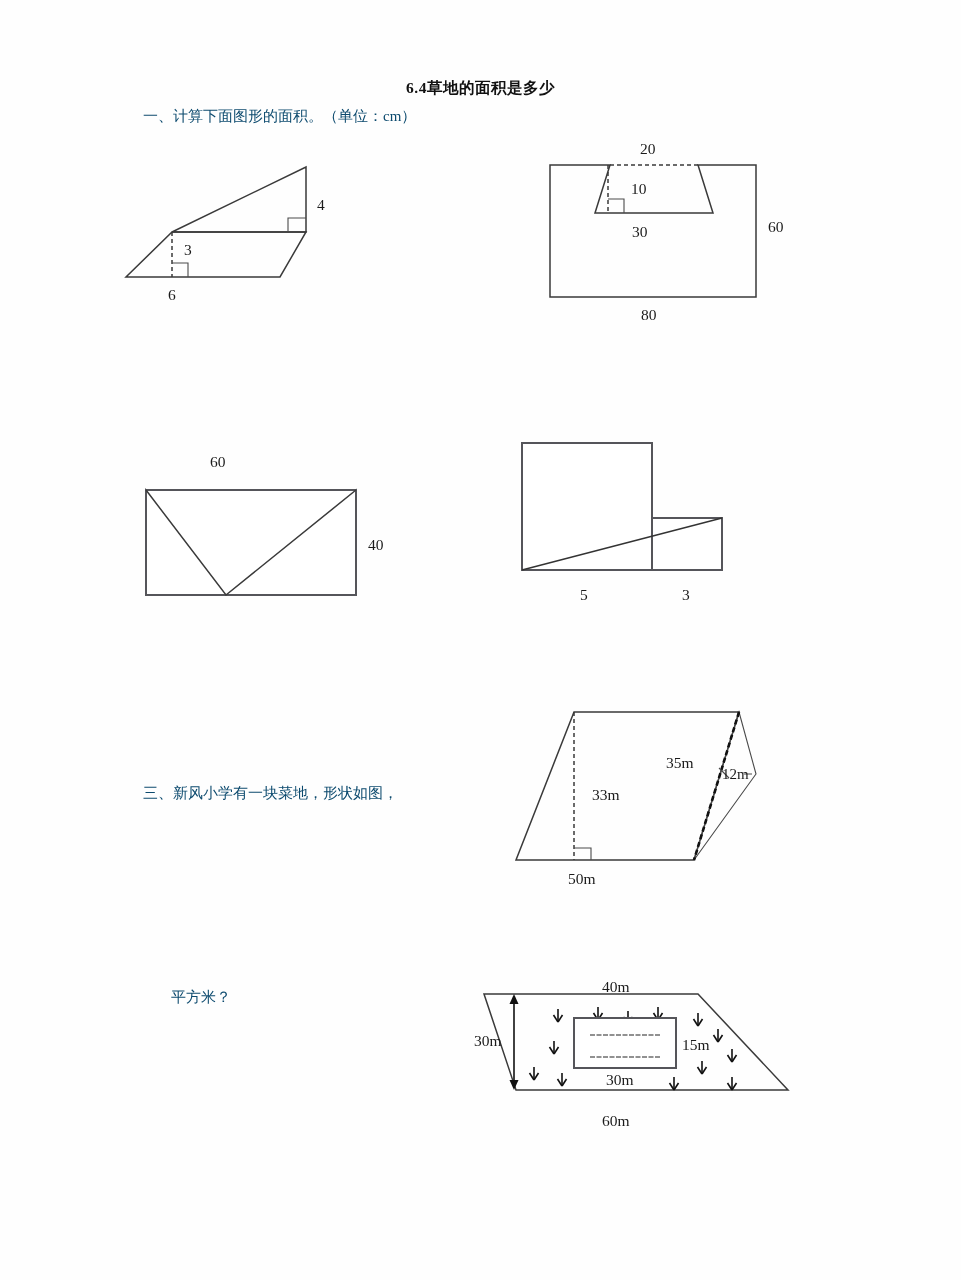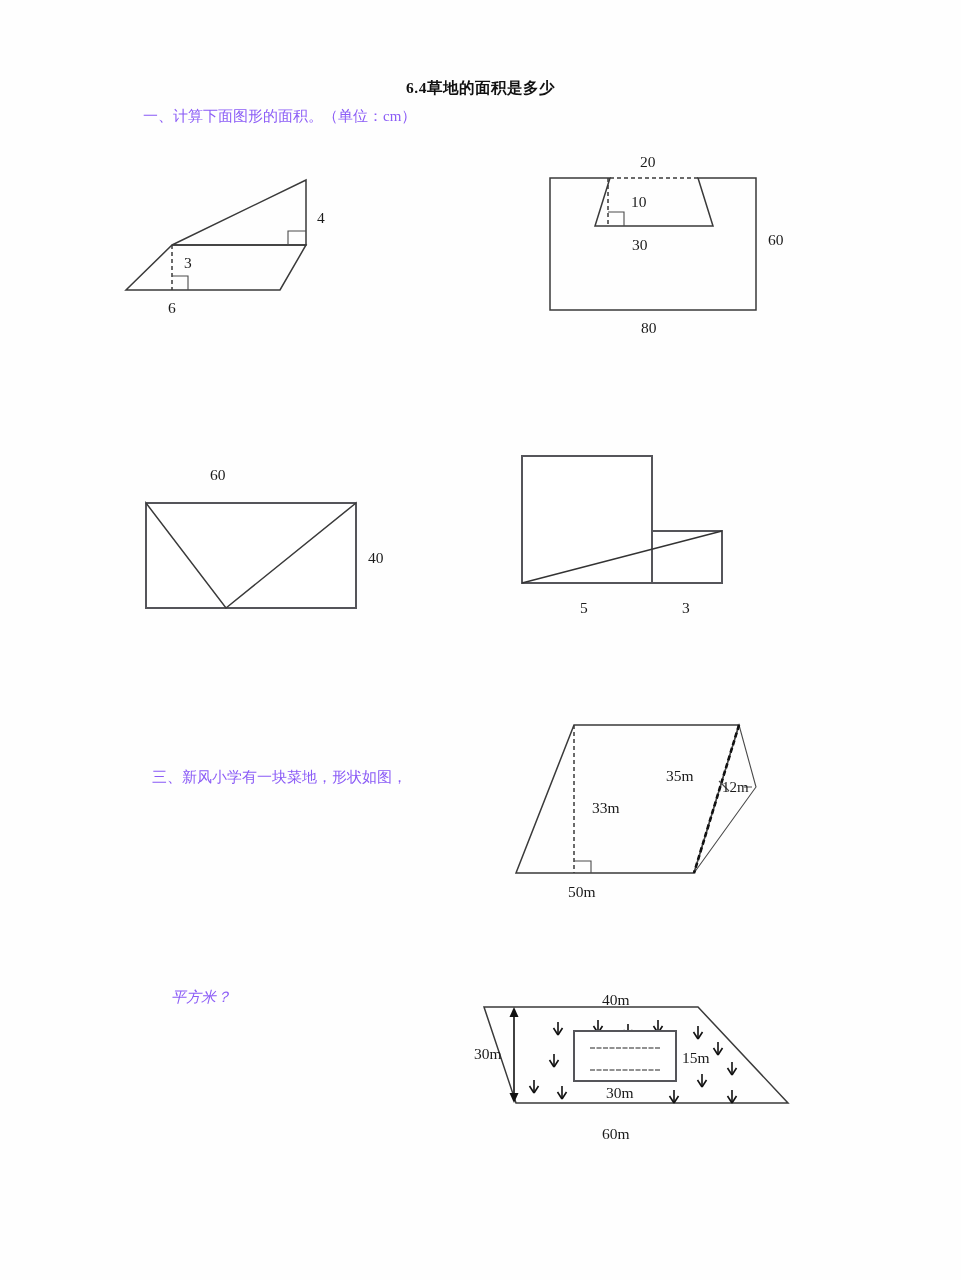--- a/index.html
+++ b/index.html
@@ -31,32 +31,32 @@
     font-weight: bold;
     letter-spacing: 0.5px;
     color: #111;
   }
   .doc-title .num { }
 
   .q-text {
     position: absolute;
     font-size: 15px;
     line-height: 1.65;
-    color: #8b5cf6;
+    color: #0c4a6e;
     white-space: pre-line;
   }
   .q1 { left: 143px; top: 104px; }
   .q2 { left: 143px; top: 398px; }
-  .q3 { left: 143px; top: 740px; width: 330px; margin-left: 9px; }
+  .q3 { left: 143px; top: 756px; width: 330px; }
   .q3 .l2 { display: block; text-indent: 28px; }
   .q4 { left: 143px; top: 960px; width: 690px; }
-  .q4 .l2 { display: block; text-indent: 28px; font-style: italic; }
+  .q4 .l2 { display: block; text-indent: 28px; }
 
   
-  .fig { position: absolute; margin-top: 13px; }
+  .fig { position: absolute; }
   .fig svg { display: block; overflow: visible; }
 
   #fig-1a { left: 110px; top: 150px; }
   #fig-1b { left: 528px; top: 132px; }
   #fig-2a { left: 128px; top: 440px; }
   #fig-2b { left: 500px; top: 430px; }
   #fig-3  { left: 486px; top: 698px; }
   #fig-4  { left: 470px; top: 978px; }
 
   text {

